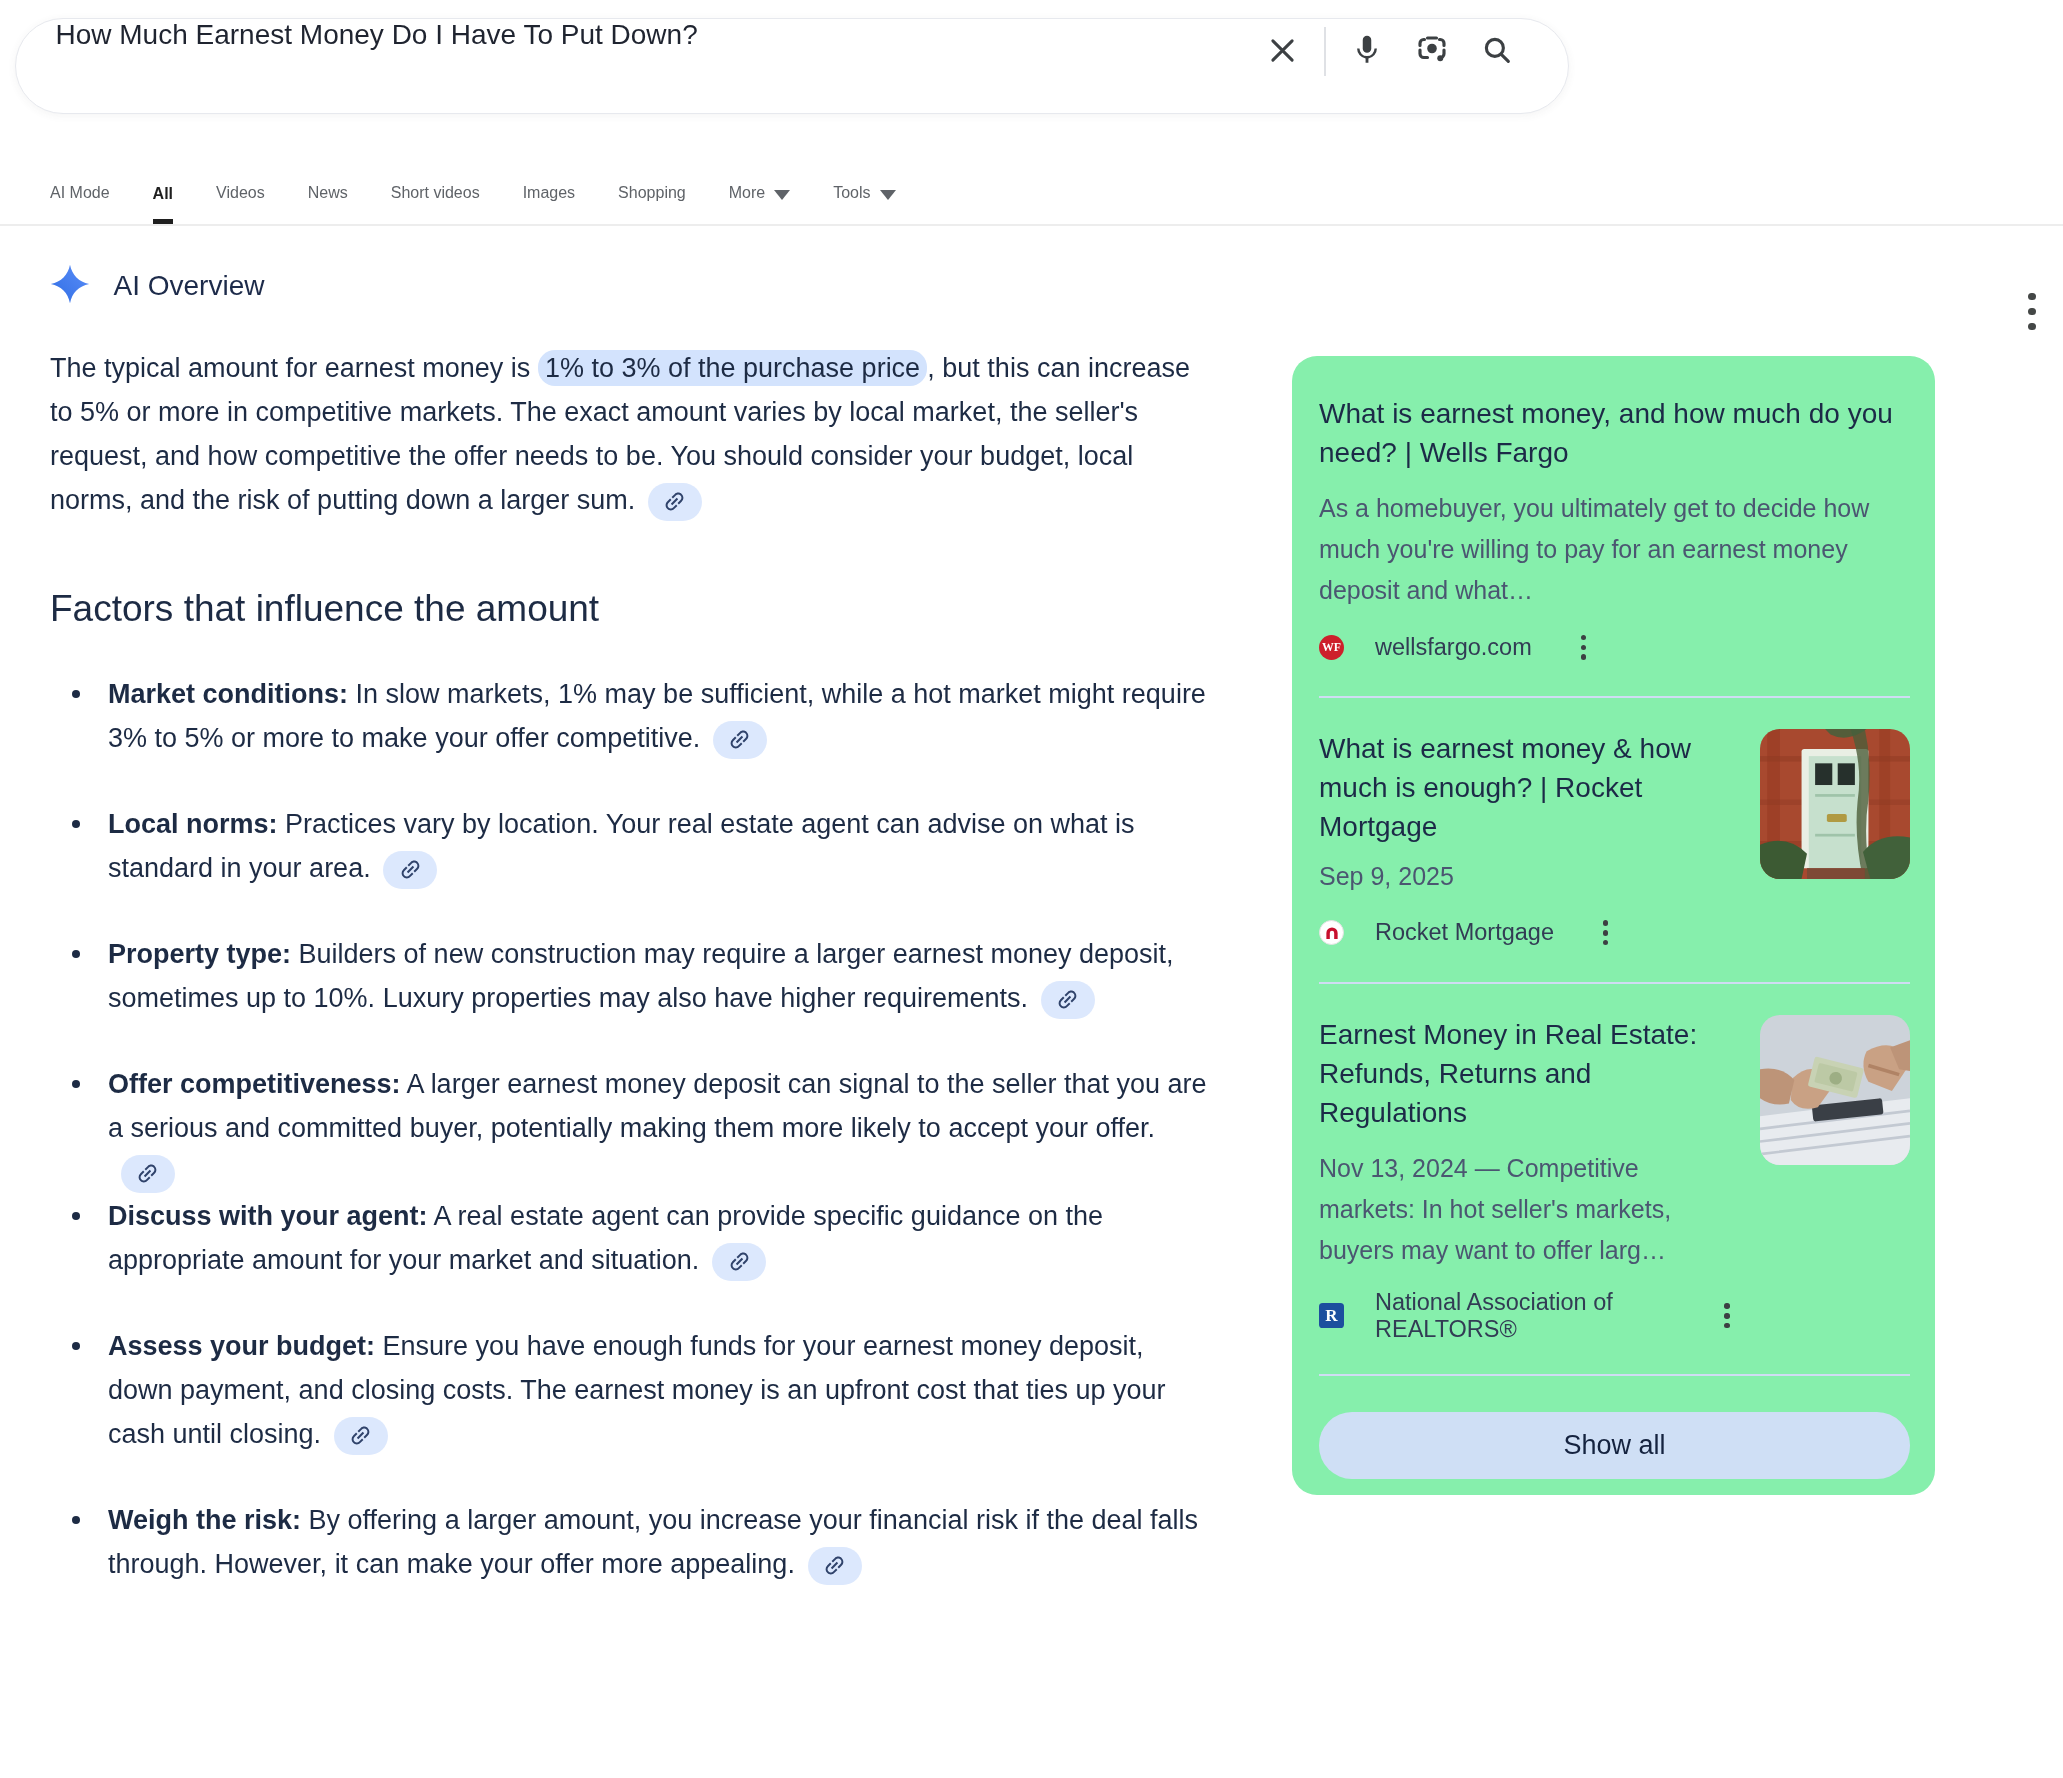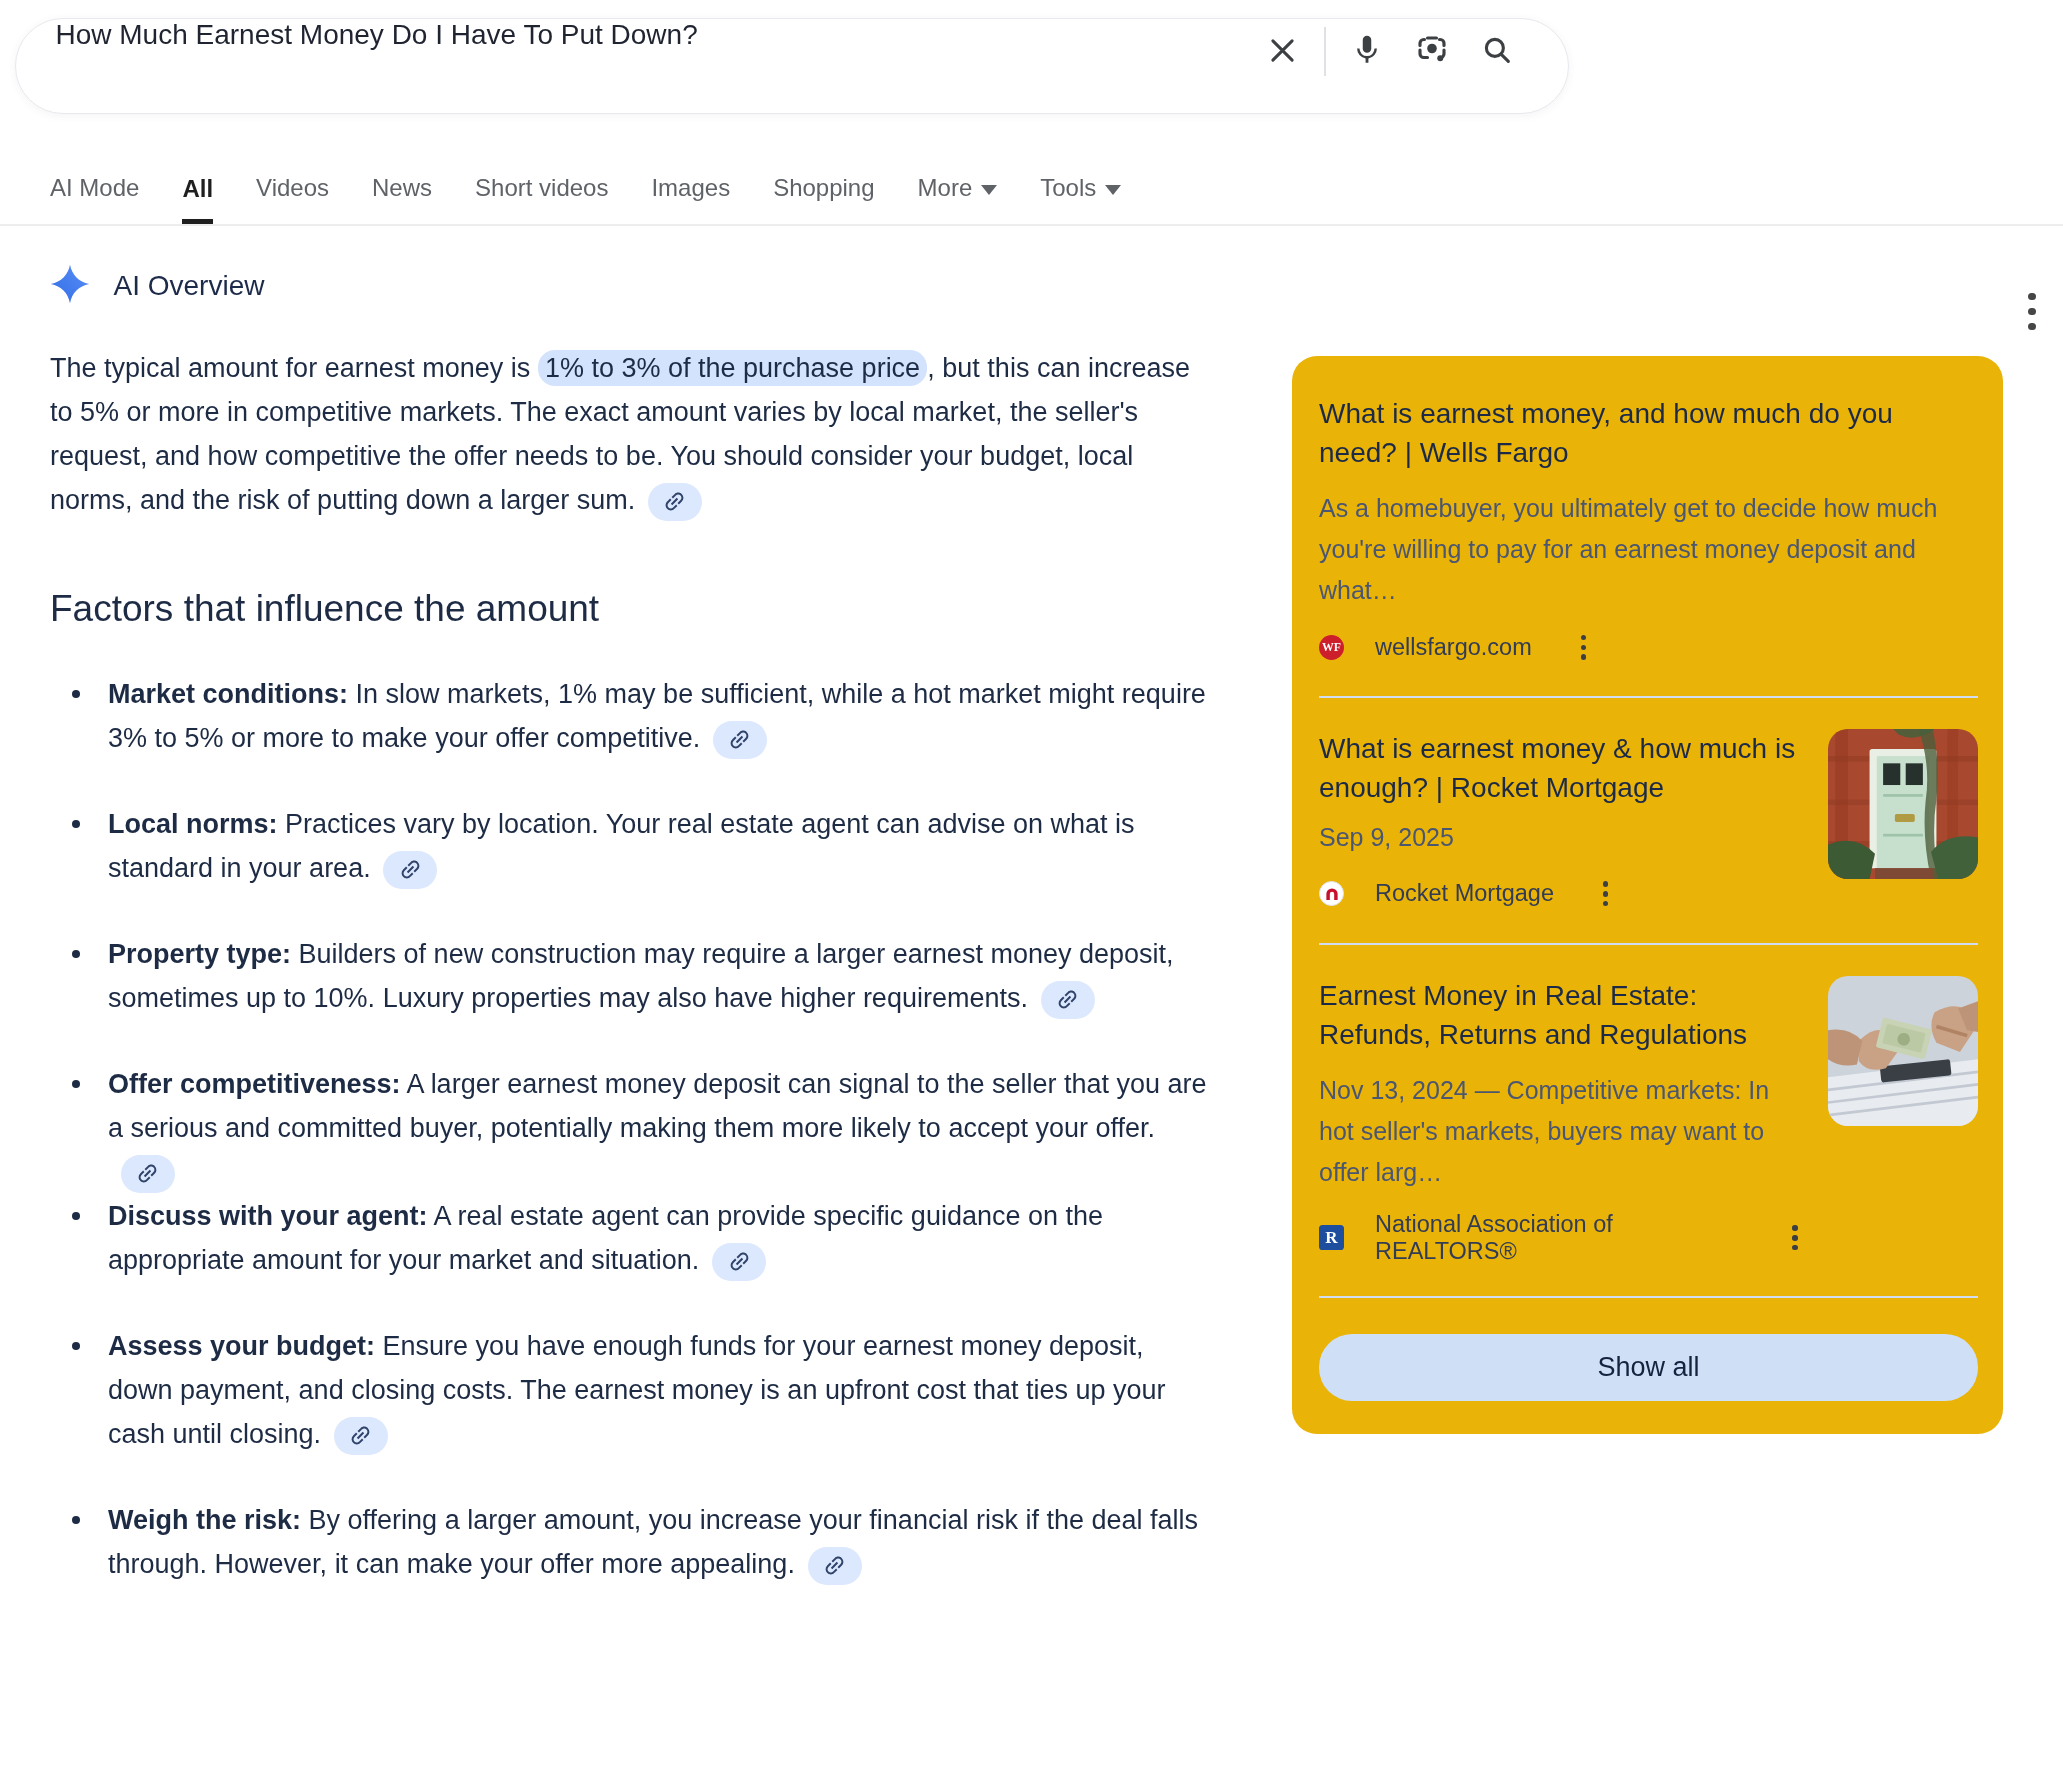--- a/index.html
+++ b/index.html
@@ -12,21 +12,21 @@
     position:absolute;left:14.5px;top:18px;width:1552px;height:94px;
     border:1.8px solid #e7e9ee;border-radius:49px;background:#fff;
     display:flex;align-items:flex-start;box-shadow:0 1.8px 9px rgba(60,64,67,.06);
   }
   .search-query{margin-left:40px;flex:1;font-size:28px;color:#1f2430;white-space:nowrap;overflow:hidden;}
   .sb-icons{display:flex;align-items:center;margin-right:38px;}
   .sb-icons .icon-btn{width:65px;height:65px;display:flex;align-items:center;justify-content:center;cursor:pointer;}
   .sb-divider{width:1.8px;height:49px;background:#dfe1e5;margin:0 9px;}
   
   .tabs{position:absolute;left:50px;top:159px;display:flex;align-items:flex-end;gap:43px;height:65px;}
-  .tab{font-size:24px;color:#5f6368;padding-bottom:22px;cursor:pointer;display:flex;align-items:center;gap:9px;}
+  .tab{font-size:16px;color:#5f6368;padding-bottom:22px;cursor:pointer;display:flex;align-items:center;gap:9px;}
   .tab.selected{color:#1f1f1f;font-weight:700;border-bottom:5.4px solid #1f1f1f;padding-bottom:16.3px;}
   .caret{width:0;height:0;border-left:8.1px solid transparent;border-right:8.1px solid transparent;border-top:10px solid #5f6368;margin-top:3.6px;}
   .tabs-rule{position:absolute;left:0;top:224px;width:2063px;height:1.8px;background:#ededed;}
   
   .aio-header{position:absolute;left:50px;top:264px;display:flex;align-items:center;gap:23.5px;}
   .aio-title{font-size:28px;color:#1d2b4a;}
   .kebab{position:absolute;left:2014px;top:288px;width:36px;height:47px;display:flex;flex-direction:column;align-items:center;justify-content:center;gap:8.1px;cursor:pointer;}
   .kebab i{width:7.2px;height:7.2px;border-radius:50%;background:#444746;display:block;}
   
   .main-col{position:absolute;left:50px;top:346px;width:1165px;}
@@ -41,22 +41,22 @@
   ul.aio-list li{
     position:relative;font-size:27px;line-height:44px;margin-bottom:42px;padding-left:36px;
   }
   ul.aio-list li::before{
     content:"";position:absolute;left:0;top:18px;width:8.1px;height:8.1px;border-radius:50%;background:#1d2b44;
   }
   ul.aio-list li:last-child{margin-bottom:0;}
   ul.aio-list b{font-weight:700;}
   
   .side-card{
-    position:absolute;left:1292px;top:356px;width:711px;background:#eab308;border-radius:25px;
-    padding:38px 25px 33px 27px;box-sizing:border-box;
+    position:absolute;left:1292px;top:356px;width:643px;background:#86efac;border-radius:25px;
+    padding:38px 25px 16px 27px;box-sizing:border-box;
   }
   .s-card{display:flex;gap:25px;cursor:pointer;}
   .s-card .s-text{flex:1;min-width:0;}
   .s-title{font-size:28px;line-height:39px;color:#1c2a47;margin:0 0 16.3px 0;}
   .s-snippet{font-size:25px;line-height:41px;color:#4b5671;margin:0 0 18px 0;}
   .s-date{font-size:25px;color:#4b5671;margin:0 0 23.5px 0;}
   .s-source{display:flex;align-items:center;gap:31px;}
   .s-source-name{font-size:23.5px;color:#323c54;}
   .mini-kebab{display:flex;flex-direction:column;gap:4.5px;margin-left:12.7px;padding:5.4px;cursor:pointer;}
   .mini-kebab i{width:5.4px;height:5.4px;border-radius:50%;background:#3c4043;display:block;}

